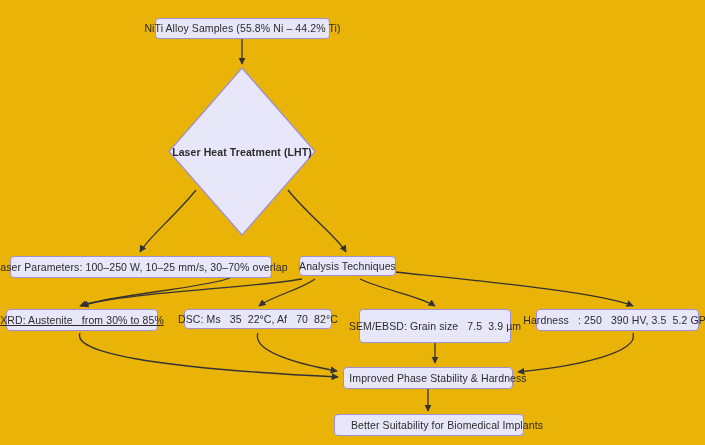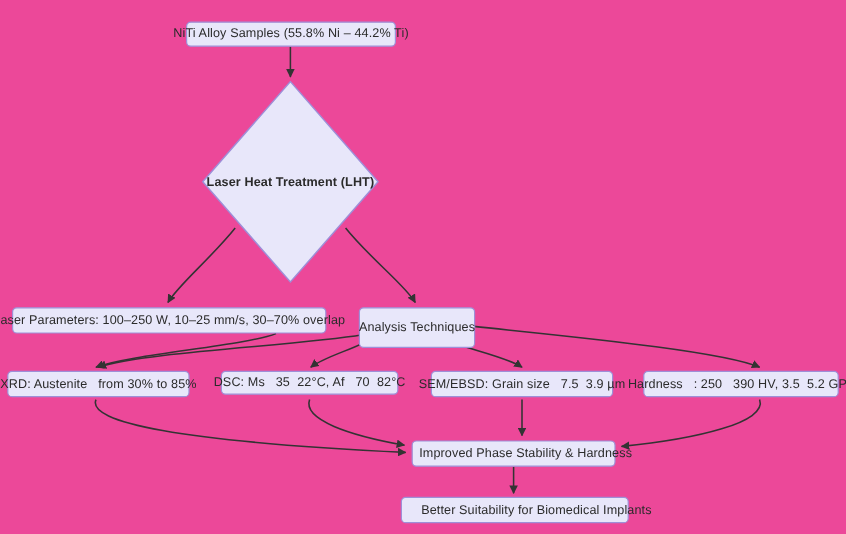--- a/index.html
+++ b/index.html
@@ -4,21 +4,21 @@
 <style>
   html, body {
     margin: 0;
     padding: 0;
     background: #ffffff;
   }
   #canvas {
     position: relative;
     width: 705px;
     height: 445px;
-    background: #ec4899;
+    background: #eab308;
     font-family: "Liberation Sans", sans-serif;
     overflow: hidden;
   }
   svg.edges {
     position: absolute;
     left: 0;
     top: 0;
     width: 705px;
     height: 445px;
     pointer-events: none;
@@ -97,33 +97,33 @@
     <svg class="diamond-shape" viewBox="0 0 148 169" preserveAspectRatio="none">
       <polygon points="74,1 147,84.5 74,168 1,84.5" fill="#E8E7FA" stroke="#9E8FD8" stroke-width="1.2"></polygon>
     </svg>
     <span class="diamond-label">Laser Heat Treatment (LHT)</span>
   </div>
 
   <div class="node" style="left:10px; top:256px; width:262px; height:22px;">
     <span>Laser Parameters: 100–250 W, 10–25 mm/s, 30–70% overlap</span>
   </div>
 
-  <div class="node" style="left:299px; top:256px; width:97px; height:34px;">
+  <div class="node" style="left:299px; top:256px; width:97px; height:20px;">
     <span>Analysis Techniques</span>
   </div>
 
-  <div class="node" style="left:6px; top:309px; width:152px; height:22px;">
+  <div class="node" style="left:6px; top:309px; width:152px; height:22px;text-decoration:underline;">
     <span>XRD: Austenite   from 30% to 85%</span>
   </div>
 
   <div class="node" style="left:184px; top:309px; width:148px; height:20px;">
     <span>DSC: Ms   35  22°C, Af   70  82°C</span>
   </div>
 
-  <div class="node" style="left:359px; top:309px; width:152px; height:22px;">
+  <div class="node" style="left:359px; top:309px; width:152px; height:34px;">
     <span>SEM/EBSD: Grain size   7.5  3.9 µm</span>
   </div>
 
   <div class="node" style="left:536px; top:309px; width:163px; height:22px;">
     <span>Hardness   : 250   390 HV, 3.5  5.2 GPa</span>
   </div>
 
   <div class="node" style="left:343px; top:367px; width:170px; height:22px;padding-left:20px;">
     <span>Improved Phase Stability &amp; Hardness</span>
   </div>

